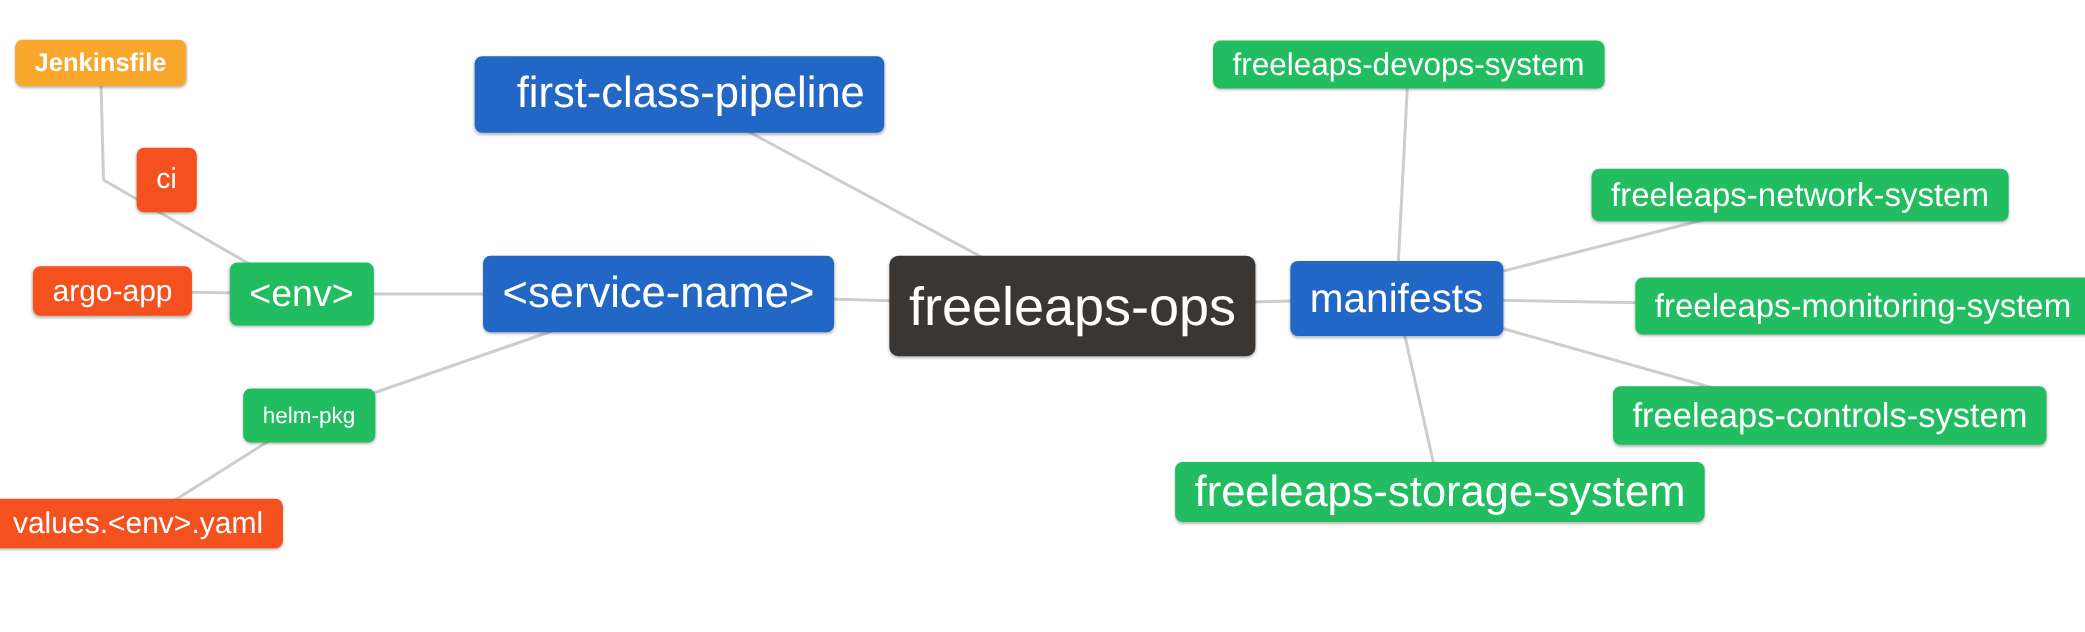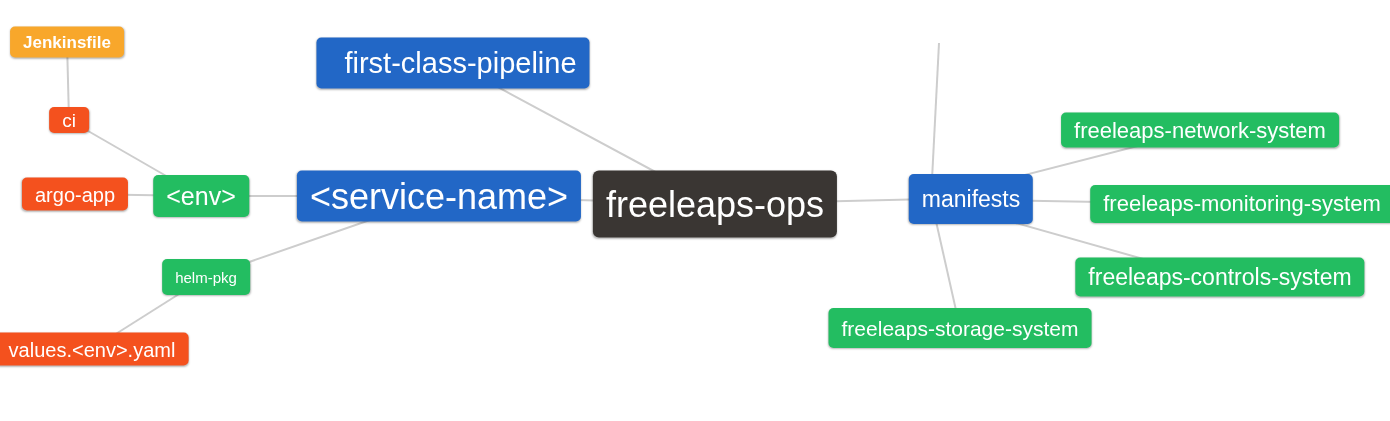--- a/index.html
+++ b/index.html
@@ -60,27 +60,28 @@
       <line x1="439" y1="196" x2="715" y2="204" stroke="#cdcdcd" stroke-width="2"></line>
       <line x1="715" y1="204" x2="931" y2="199" stroke="#cdcdcd" stroke-width="2"></line>
       <line x1="931" y1="199" x2="939" y2="43" stroke="#cdcdcd" stroke-width="2"></line>
       <line x1="931" y1="199" x2="1200" y2="130" stroke="#cdcdcd" stroke-width="2"></line>
       <line x1="931" y1="199" x2="1214" y2="204" stroke="#cdcdcd" stroke-width="2"></line>
       <line x1="931" y1="199" x2="1207" y2="277" stroke="#cdcdcd" stroke-width="2"></line>
       <line x1="931" y1="199" x2="960" y2="328" stroke="#cdcdcd" stroke-width="2"></line>
     </svg>
 
   <div class="node orange" style="--cx:67;  --cy:42;  height:31px; font-size:17px;font-weight:bold;">Jenkinsfile</div>
-  <div class="node red" style="--cx:69;  --cy:120; height:26px; font-size:19px;">ci</div>
+  <div class="node red" style="--cx:69;  --cy:120; height:43px; font-size:19px;margin-left:42px;">ci</div>
   <div class="node green" style="--cx:201; --cy:196; height:42px; font-size:25px;">&lt;env&gt;</div>
   <div class="node red" style="--cx:75;  --cy:194; height:33px; font-size:20px;">argo-app</div>
   <div class="node green" style="--cx:206; --cy:277; height:36px; font-size:15px;">helm-pkg</div>
   <div class="node red" style="--cx:92;  --cy:349; height:33px; font-size:20px;">values.&lt;env&gt;.yaml</div>
   <div class="node blue" style="--cx:453; --cy:63;  height:51px; font-size:29px;padding-left:28px;">first-class-pipeline</div>
-  <div class="node blue" style="--cx:439; --cy:196; height:51px; font-size:36px;">&lt;service-name&gt;</div>
+  <div class="node blue" style="--cx:439; --cy:196; height:51px; font-size:29px;">&lt;service-name&gt;</div>
   <div class="node dark" style="--cx:715; --cy:204; height:67px; font-size:36px;">freeleaps-ops</div>
-  <div class="node blue" style="--cx:931; --cy:199; height:50px; font-size:23px;margin-left:40px;">manifests</div>
+  <div class="node blue" style="--cx:931; --cy:199; height:50px; font-size:27px;">manifests</div>
+  <div class="node green" style="--cx:939; --cy:43;  height:32px; font-size:21px;">freeleaps-devops-system</div>
   <div class="node green" style="--cx:1200;--cy:130; height:35px; font-size:22px;">freeleaps-network-system</div>
   <div class="node green" style="--cx:1214;--cy:204; height:38px; font-size:22px;margin-left:28px;">freeleaps-monitoring-system</div>
   <div class="node green" style="--cx:1207;--cy:277; height:39px; font-size:23px;margin-left:13px;">freeleaps-controls-system</div>
-  <div class="node green" style="--cx:960; --cy:328; height:40px; font-size:21px;">freeleaps-storage-system</div>
+  <div class="node green" style="--cx:960; --cy:328; height:40px; font-size:29px;">freeleaps-storage-system</div>
 
 </div>
 
 </body></html>

